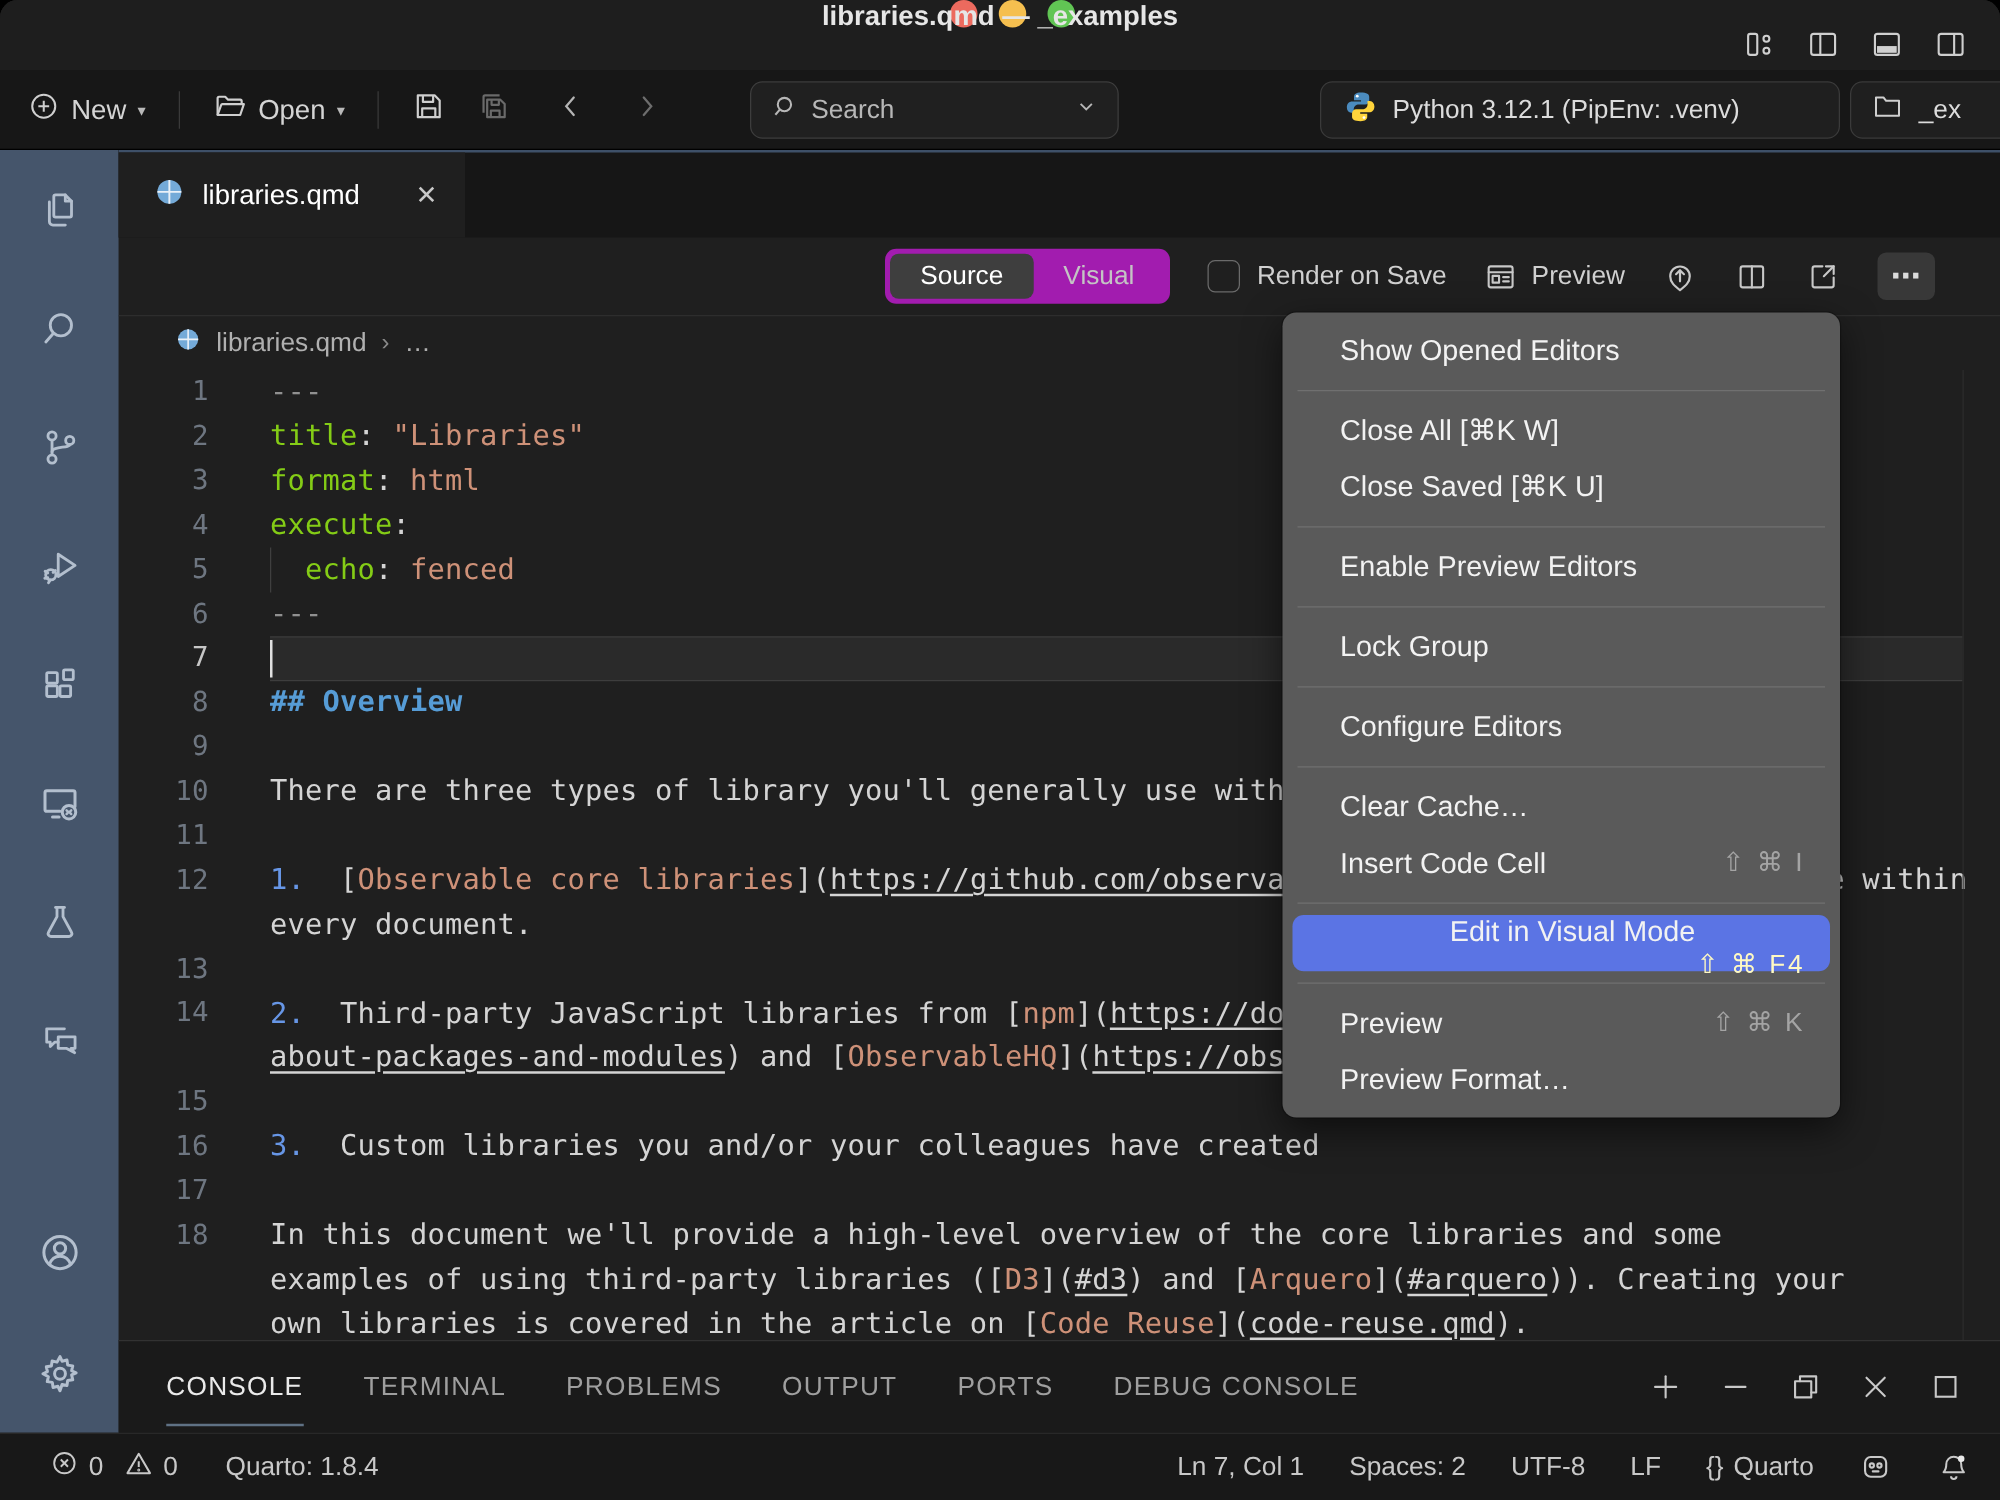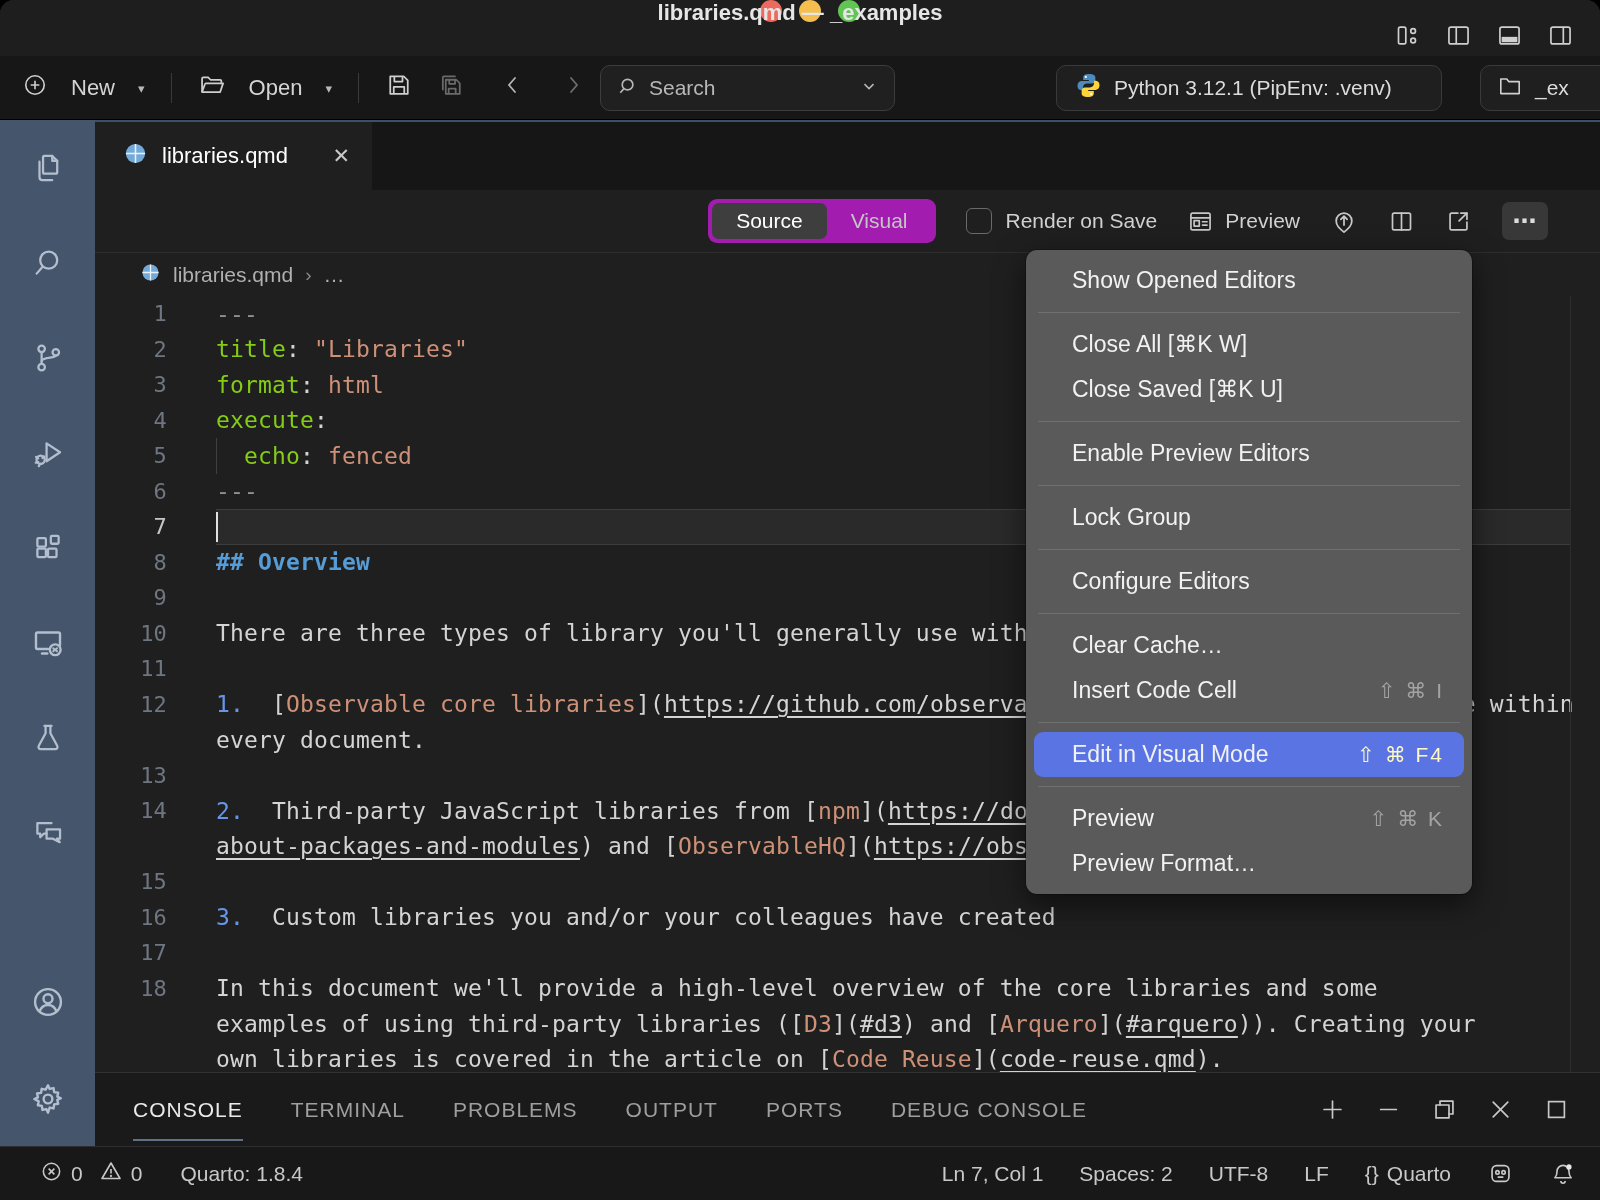--- a/index.html
+++ b/index.html
@@ -12,28 +12,28 @@
   .traffic { display:flex; gap:17px; padding-left:20px; }
   .tl { width:22px; height:22px; border-radius:50%; }
   .tl.red{ background:#ec6a5e; } .tl.yellow{ background:#f5bf4f; } .tl.green{ background:#61c554; }
   .win-title { position:absolute; left:0; right:0; text-align:center; color:#e6e6e6; font-size:22px; font-weight:600; pointer-events:none; }
   .tb-icons { margin-left:auto; display:flex; gap:24px; padding-right:26px; z-index:2; }
   .tb-icons svg { display:block; }
 
   
   .toolbar { position:relative; height:64px; background:#171717; border-bottom:1px solid #000; display:flex; align-items:center; padding-left:22px; }
   .tool-group { display:flex; align-items:center; gap:10px; color:#d4d4d4; font-size:22px; }
-  .tbtn { display:flex; align-items:center; gap:23px; cursor:default; }
+  .tbtn { display:flex; align-items:center; gap:9px; cursor:default; }
   .vsep { width:1px; height:30px; background:#3a3a3a; margin:0 16px; }
   .caret { font-size:13px; color:#b9b9b9; transform:translateY(1px); }
   .icon-dim { opacity:.45; }
   .nav-chevrons { display:flex; gap:36px; margin-left:26px; }
   .searchbox { position:absolute; left:600px; top:9px; width:295px; height:46px; border:1px solid #3d3d3d; border-radius:10px; background:#202020; display:flex; align-items:center; padding:0 16px; color:#b7b7b7; font-size:21px; gap:10px; }
   .searchbox .spacer { flex:1; }
-  .interp-btn { position:absolute; left:1056px; top:9px; width:386px; height:46px; border:1px solid #3a3a3a; border-radius:10px; background:#1f1f1f; display:flex; align-items:center; gap:12px; padding:0 18px; color:#dcdcdc; font-size:21px; white-space:nowrap; }
+  .interp-btn { position:absolute; left:1056px; top:9px; width:416px; height:46px; border:1px solid #3a3a3a; border-radius:10px; background:#1f1f1f; display:flex; align-items:center; gap:12px; padding:0 18px; color:#dcdcdc; font-size:21px; white-space:nowrap; }
   .proj-btn { position:absolute; left:1480px; top:9px; width:170px; height:46px; border:1px solid #3a3a3a; border-radius:10px; background:#1f1f1f; display:flex; align-items:center; gap:12px; padding:0 16px; color:#dcdcdc; font-size:21px; overflow:hidden; }
 
   
   .workbench { display:flex; height:1026px; }
   .activitybar { width:95px; background:#45556b; display:flex; flex-direction:column; align-items:center; flex-shrink:0; }
   .ab-item { height:95px; width:95px; display:flex; align-items:center; justify-content:center; }
   .ab-item svg { display:block; stroke:#b3bfce; fill:none; stroke-width:1.6; stroke-linecap:round; stroke-linejoin:round; }
   .ab-bottom { margin-top:auto; padding-bottom:4px; }
 
   .main { flex:1; display:flex; flex-direction:column; min-width:0; position:relative; background:#1f1f1f; }
@@ -86,21 +86,21 @@
   .sb-left { display:flex; align-items:center; gap:10px; }
   .sb-item { display:flex; align-items:center; gap:8px; }
   .sb-quarto { margin-left:38px; }
   .sb-right { margin-left:auto; display:flex; align-items:center; gap:36px; }
   .sb-right svg { display:block; }
 
   
   .menu { position:absolute; left:1026px; top:250px; width:446px; background:#5a5a5a; border-radius:11px; box-shadow:0 10px 30px rgba(0,0,0,.55), 0 0 0 1px rgba(0,0,0,.25); padding:8px 0; z-index:50; }
   .menu-item { height:45px; display:flex; align-items:center; padding:0 28px 0 46px; color:#f2f2f2; font-size:23px; white-space:nowrap; }
   .menu-item .sc { margin-left:auto; color:#a4a4a4; font-size:21px; letter-spacing:2px; }
-  .menu-item.hl { margin:0 8px; padding:0 20px 0 38px; background:#5b74e4; border-radius:9px; }
+  .menu-item.hl { margin:0 8px; padding:0 20px 0 38px; background:#5b74e4; border-radius:9px;flex-direction:column; }
   .menu-item.hl .sc { color:#fef9c3; }
   .menu-sep { height:1px; background:#707070; margin:9px 12px; }
 </style>
 </head>
 <body>
 
 <div class="window">
 
   <div class="titlebar">
     <div class="traffic">

